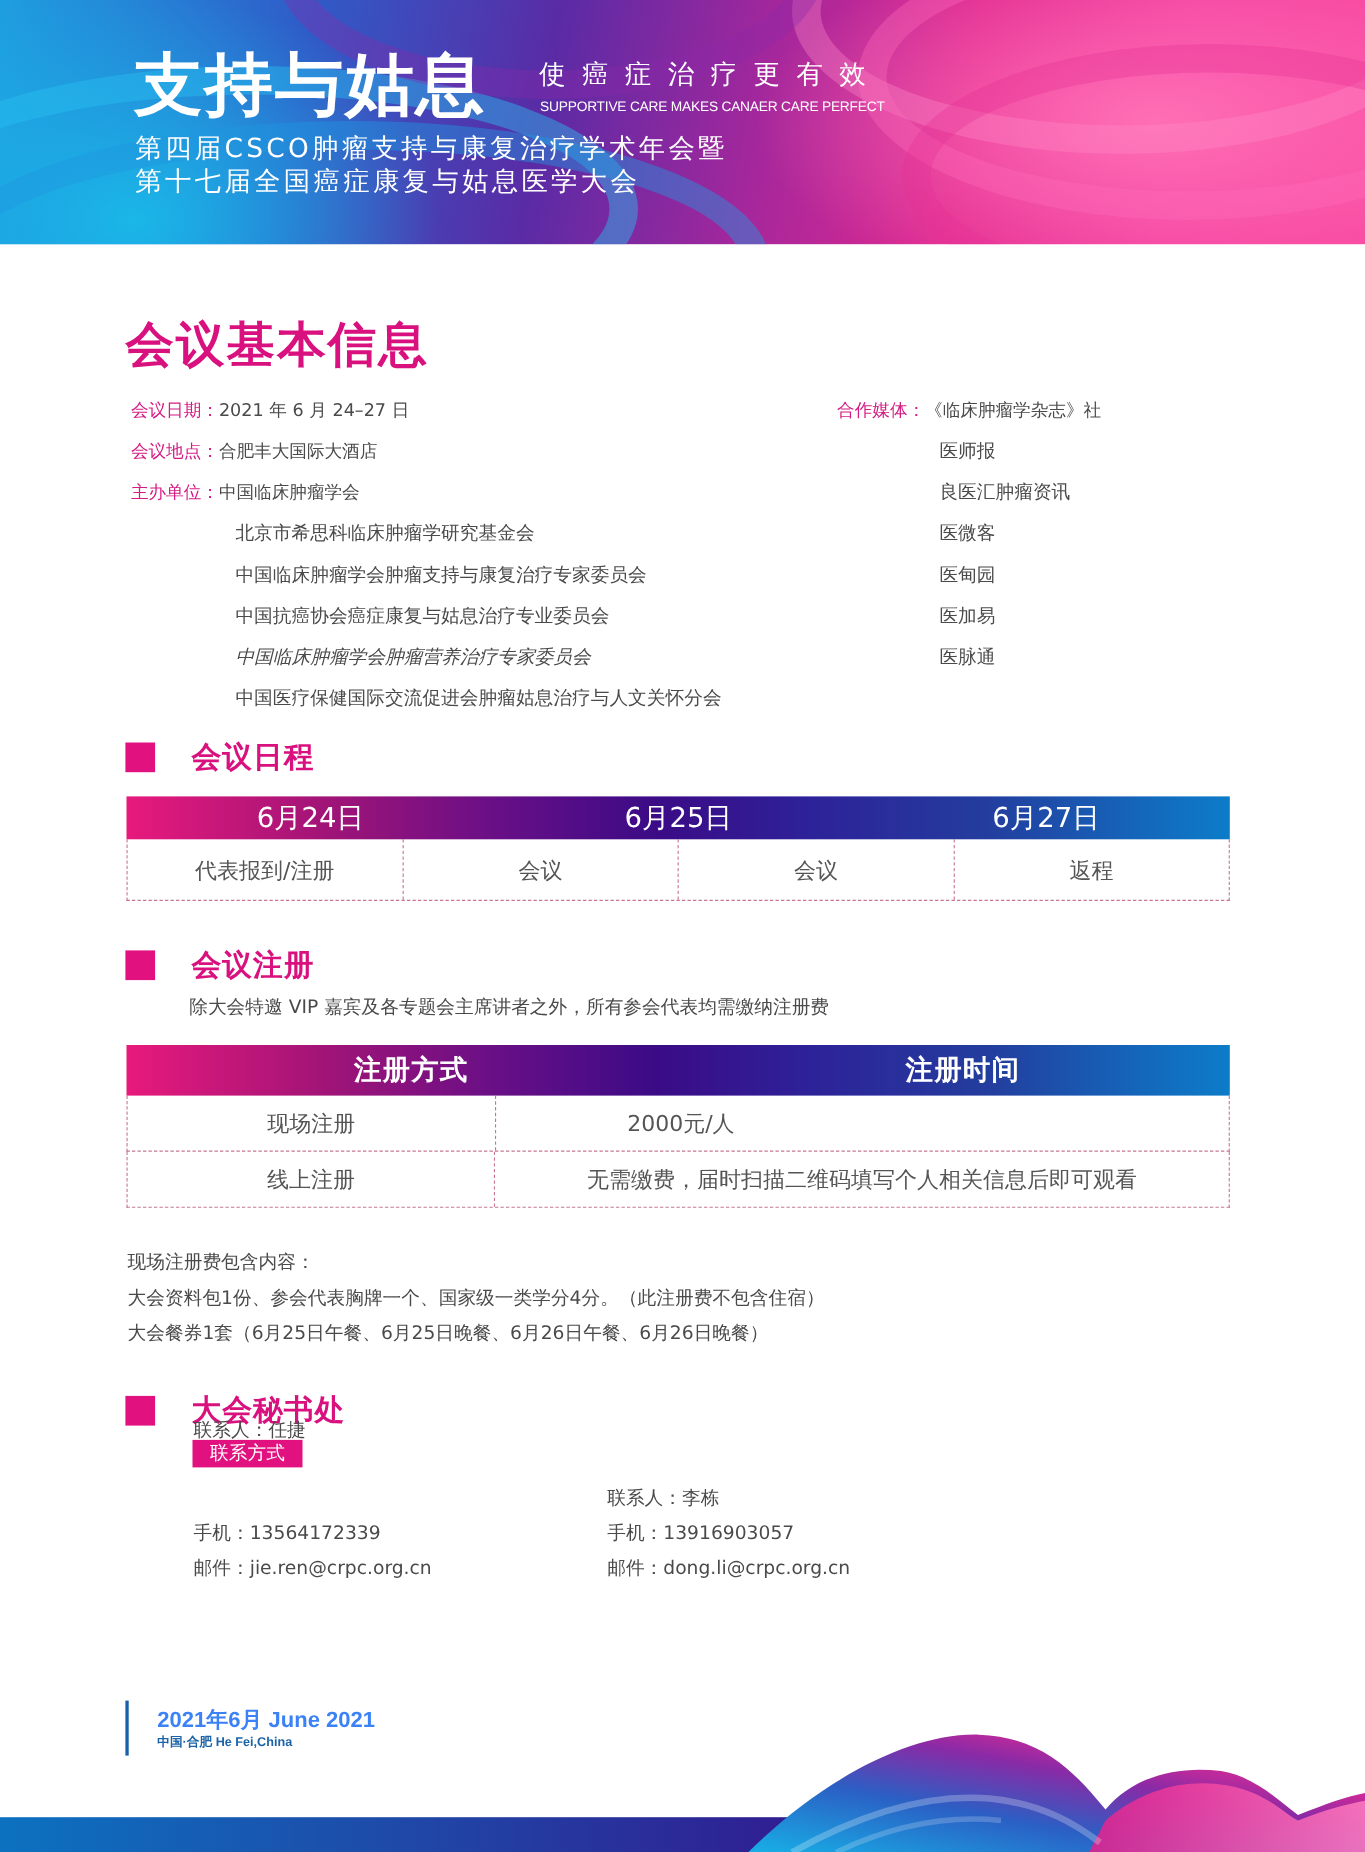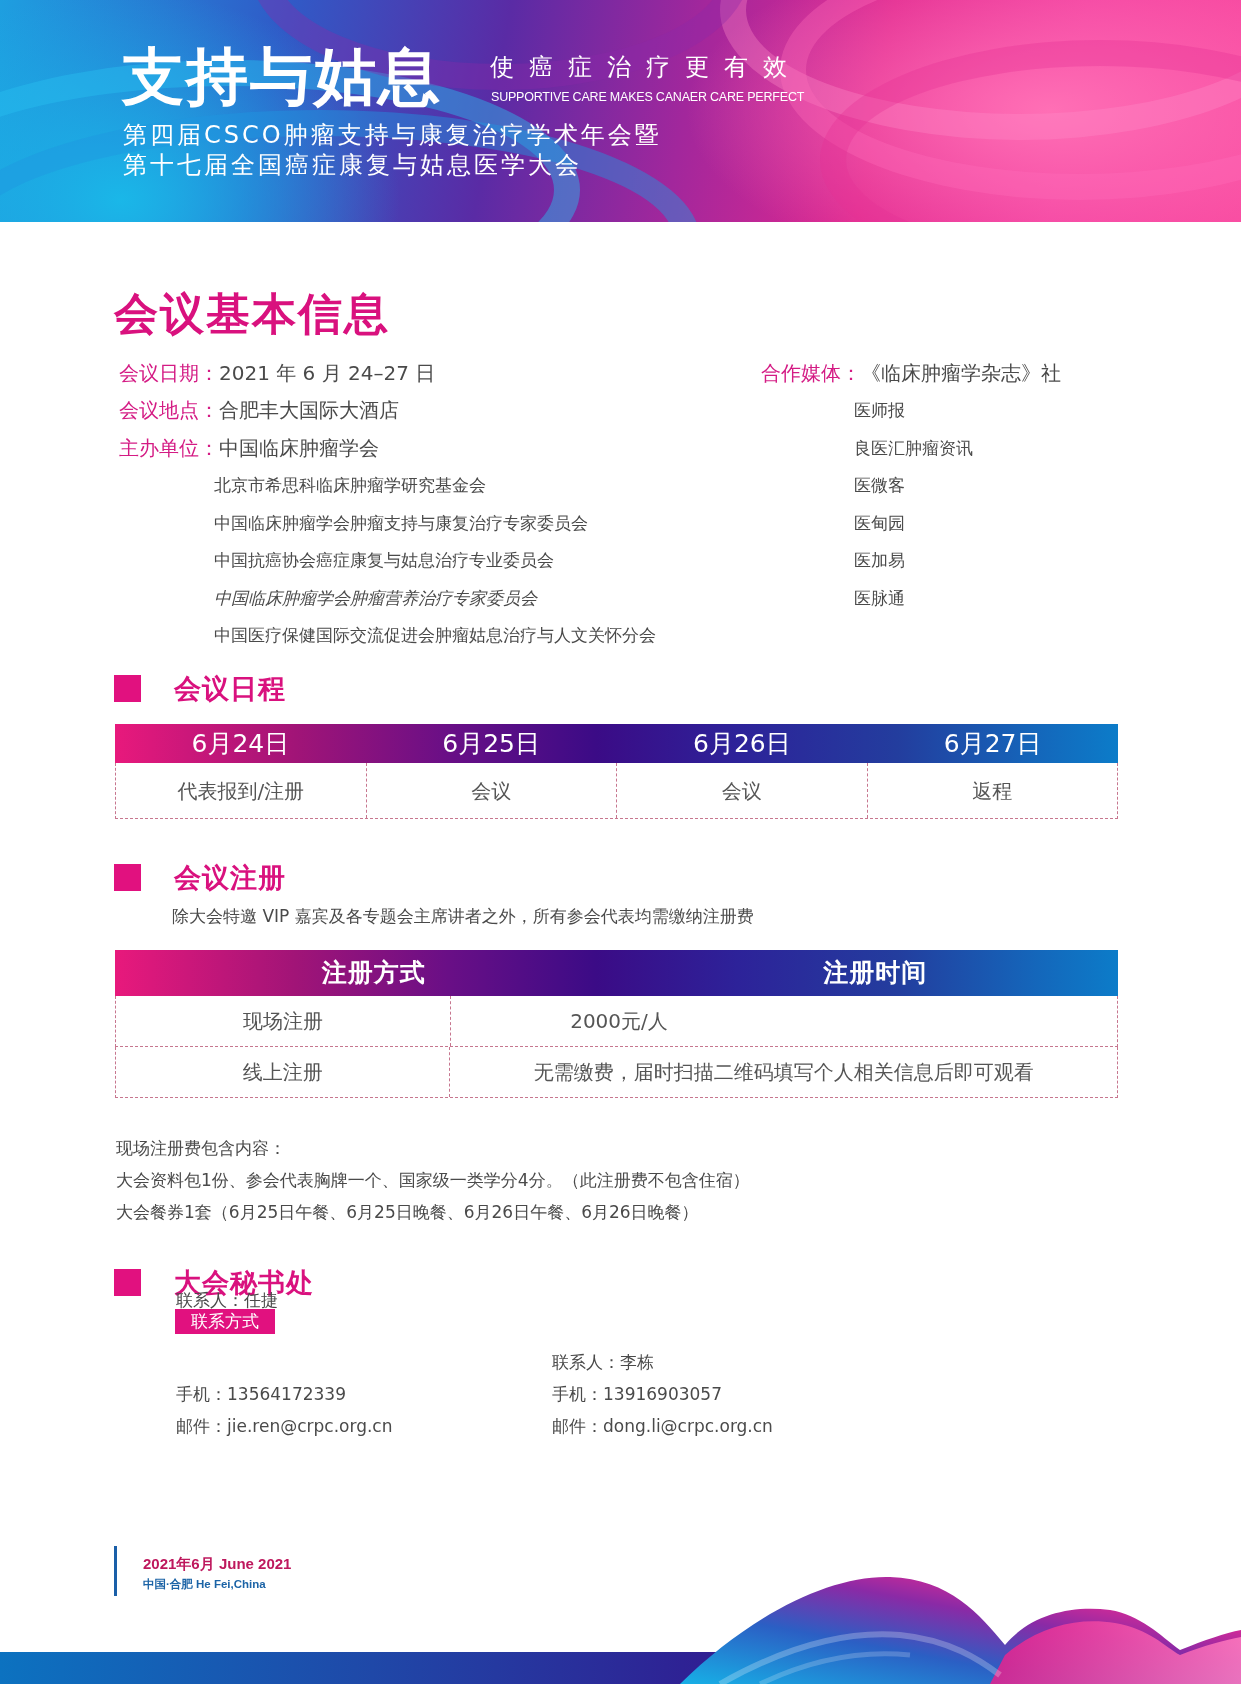--- a/index.html
+++ b/index.html
@@ -39,21 +39,21 @@
     position: absolute; left: 123px; font-size: 24px; color: #ffffff; letter-spacing: 3px; line-height: 30px;
   }
   .banner-sub1 { top: 120px; }
   .banner-sub2 { top: 150px; }
 
   
   .main-title {
     position: absolute; left: 114px; top: 288px; font-size: 44px; font-weight: bold; color: #d9117e;
     letter-spacing: 2px; line-height: 52px;
   }
-  .info-row { position: absolute; font-size: 20px; line-height: 24px; white-space: nowrap; }
+  .info-row { position: absolute; font-size: 16px; line-height: 24px; white-space: nowrap; }
   .info-label { color: #d41b84; }
   .info-val { color: #4a4a4a; }
   .info-cont { position: absolute; left: 214px; font-size: 17px; line-height: 24px; color: #4a4a4a; white-space: nowrap; }
   .media-cont { position: absolute; left: 854px; font-size: 17px; line-height: 24px; color: #4a4a4a; white-space: nowrap; }
 
   
   .sec-square { position: absolute; left: 114px; width: 27px; height: 27px; background: #e1117f; }
   .sec-title { position: absolute; left: 174px; font-size: 27px; font-weight: bold; color: #d9117e; line-height: 34px; letter-spacing: 1px; }
 
   
@@ -78,21 +78,21 @@
   .c1 { width: 335px; } .c2 { width: 336px; } .c3 { width: 332px; } .c23 { width: 668px; }
 
   .incl { position: absolute; left: 116px; font-size: 17px; line-height: 24px; color: #4a4a4a; white-space: nowrap; }
 
   
   .contact-tag { position: absolute; left: 175px; top: 1309px; height: 25px; padding: 0 16px; background: #e1117f; color: #fff; font-size: 17px; line-height: 25px; }
   .contact-line { position: absolute; font-size: 17px; line-height: 24px; color: #4a4a4a; white-space: nowrap; }
 
   
   .footer-rule { position: absolute; left: 114px; top: 1546px; width: 3px; height: 50px; background: #1a5fa8; }
-  .footer-date { position: absolute; left: 143px; top: 1554px; font-size: 15px; font-weight: bold; color: #be185d; line-height: 20px; font-family: "Liberation Sans", sans-serif; }
+  .footer-date { position: absolute; left: 143px; top: 1554px; font-size: 20px; font-weight: bold; color: #3b82f6; line-height: 20px; font-family: "Liberation Sans", sans-serif; }
   .footer-place { position: absolute; left: 143px; top: 1576px; font-size: 11.5px; font-weight: bold; color: #1b63a6; line-height: 16px; font-family: "Liberation Sans", sans-serif; }
   .footer-bar { position: absolute; left: 0; top: 1652px; width: 1241px; height: 32px; background: linear-gradient(90deg, #0c72c0 0%, #1f48a8 30%, #2e2294 55%, #430a86 75%, #3d0a84 100%); }
   .footer-wave { position: absolute; left: 660px; top: 1555px; width: 581px; height: 129px; overflow: hidden; }
 </style>
 </head>
 <body>
 
 <div class="banner">
   <div class="wave w1"></div>
   <div class="wave w2"></div>
@@ -134,21 +134,20 @@
 <div class="media-cont" style="top:548px;">医加易</div>
 <div class="media-cont" style="top:586px;">医脉通</div>
 
 <div class="sec-square" style="top:675px;"></div>
 <div class="sec-title" style="top:672px;">会议日程</div>
 
 <div class="sched">
   <div class="sched-head grad-bar">
     <div>6月24日</div>
     <div>6月25日</div>
-    <div>6月26日</div>
     <div>6月27日</div>
   </div>
   <div class="sched-body">
     <div>代表报到/注册</div>
     <div>会议</div>
     <div>会议</div>
     <div>返程</div>
   </div>
 </div>
 

